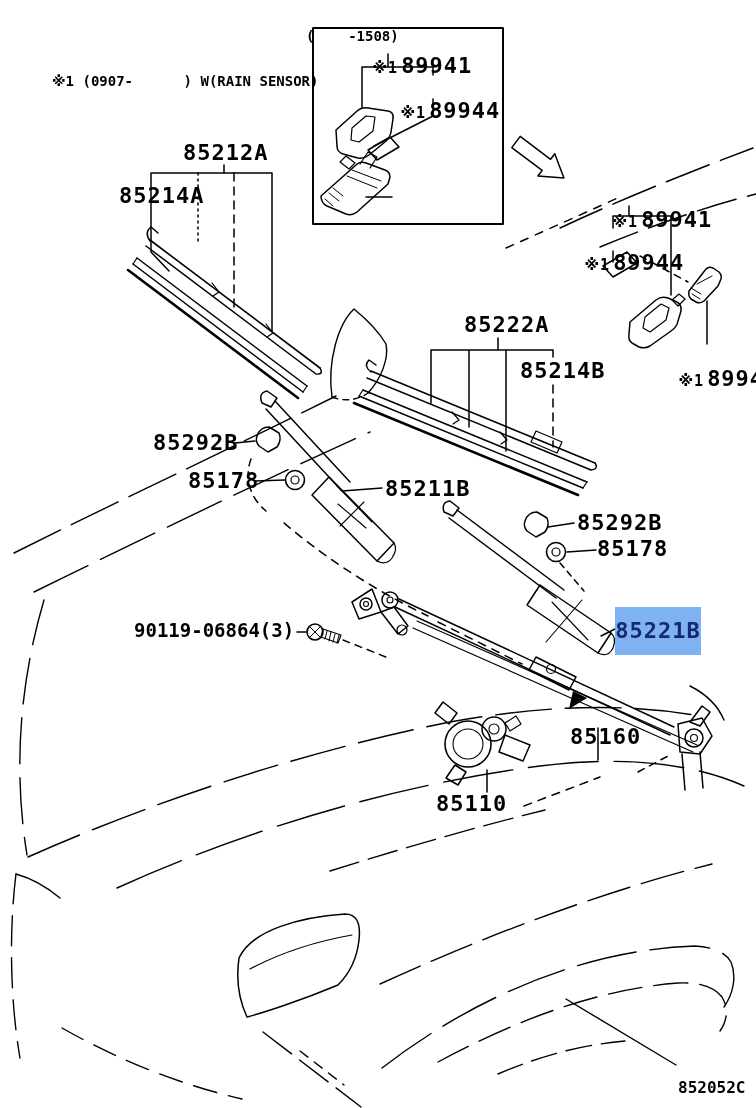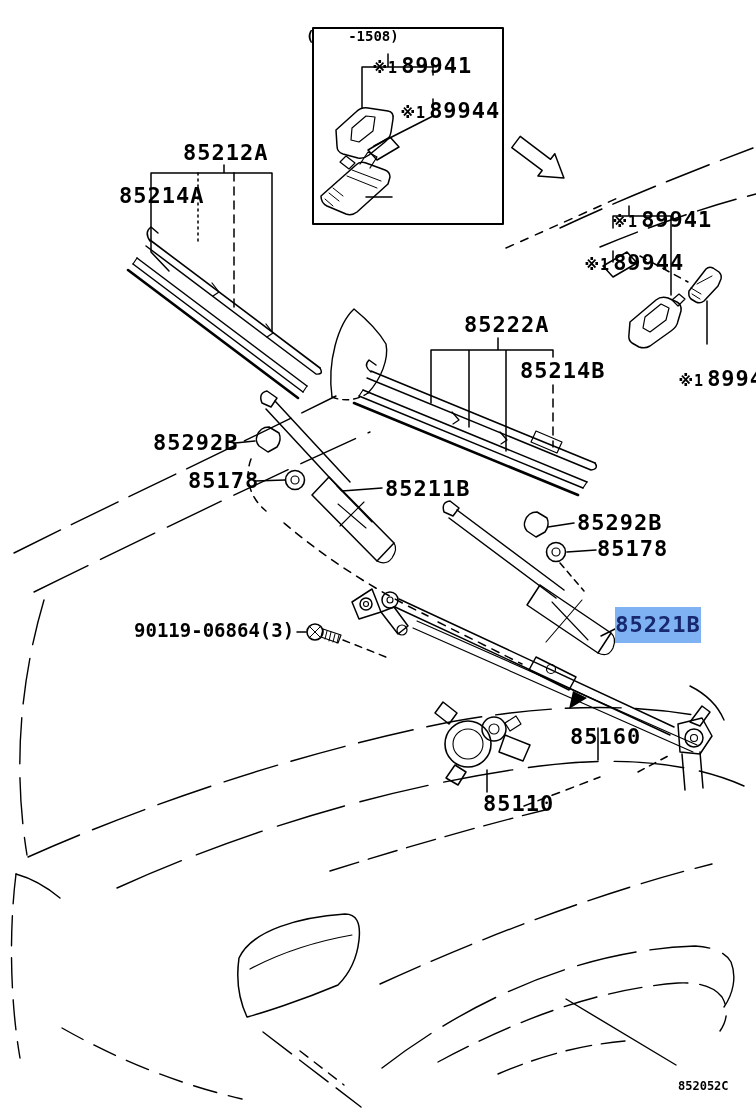--- a/index.html
+++ b/index.html
@@ -3,21 +3,21 @@
 <meta charset="utf-8">
 <style>
   html,body{margin:0;padding:0;background:#fff;}
   .stage{position:relative;width:756px;height:1108px;background:#fff;overflow:hidden;
          font-family:"DejaVu Sans Mono","DejaVu Sans",monospace;}
   .art{position:absolute;left:0;top:0;}
   .lbl{position:absolute;white-space:pre;color:#000;font-weight:bold;line-height:1;}
   .big{font-size:22px;letter-spacing:1px;}
   .mid{font-size:19px;letter-spacing:0px;}
   .sm{font-size:14px;letter-spacing:0px;}
-  .ft{font-size:12px;letter-spacing:0px;}
+  .ft{font-size:16px;letter-spacing:0px;}
   .pre{font-size:15px;font-weight:bold;margin-right:3px;}
   .hl{background:var(--highlight-bg,#7fb2f3);color:var(--highlight-text,#17286e);
       display:flex;align-items:center;justify-content:center;}
 </style>
 </head>
 <body>
 
 <div class="stage">
 
 <svg class="art" width="756" height="1108" viewBox="0 0 756 1108">
@@ -176,20 +176,21 @@
       <path d="M330 871 C410 846 480 826 545 810" stroke-dasharray="30 10"></path>
       <path d="M382 1068 C470 1000 580 950 695 946 C714 947 726 953 731 962 C737 977 733 994 724 1007" stroke-dasharray="60 14"></path>
       <path d="M438 1062 C520 1018 600 989 678 983 C700 982 714 987 722 997 C729 1009 727 1021 720 1031" stroke-dasharray="34 12"></path>
       <path d="M498 1074 C540 1056 580 1045 625 1041" stroke-dasharray="26 10"></path>
       <path d="M566 999 L676 1065"></path>
       <path d="M690 686 C706 694 718 706 724 720"></path>
     </g>
   </g>
 </svg>
 
+<div class="lbl sm" style="left:52px;top:74px;">※1 (0907-      ) W(RAIN SENSOR)</div>
 
 <div class="lbl sm" style="left:306px;top:9px;margin-top:20px;">(    -1508)</div>
 
 <div class="lbl big" style="left:344px;top:33px;">
   <span class="pre">※1</span><span>89941</span>
 </div>
 <div class="lbl big" style="left:372px;top:78px;">
   <span class="pre">※1</span><span>89944</span>
 </div>
 
@@ -208,22 +209,22 @@
 <div class="lbl big" style="left:464px;top:314px;">85222A</div>
 <div class="lbl big" style="left:520px;top:360px;">85214B</div>
 
 <div class="lbl big" style="left:153px;top:432px;">85292B</div>
 <div class="lbl big" style="left:188px;top:470px;">85178</div>
 <div class="lbl big" style="left:385px;top:478px;">85211B</div>
 
 <div class="lbl big" style="left:577px;top:512px;">85292B</div>
 <div class="lbl big" style="left:597px;top:538px;">85178</div>
 
-<div class="lbl big hl" style="left:615px;top:607px;width:86px;height:36px;">85221B</div>
+<div class="lbl big hl" style="left:615px;top:607px;width:86px;height:48px;">85221B</div>
 
 <div class="lbl mid" style="left:134px;top:621px;">90119-06864(3)</div>
 
 <div class="lbl big" style="left:570px;top:726px;">85160</div>
-<div class="lbl big" style="left:483px;top:793px;">85110</div>
+<div class="lbl big" style="left:436px;top:793px;">85110</div>
 
 <div class="lbl ft" style="left:678px;top:1080px;">852052C</div>
 
 </div>
 
 </body></html>

